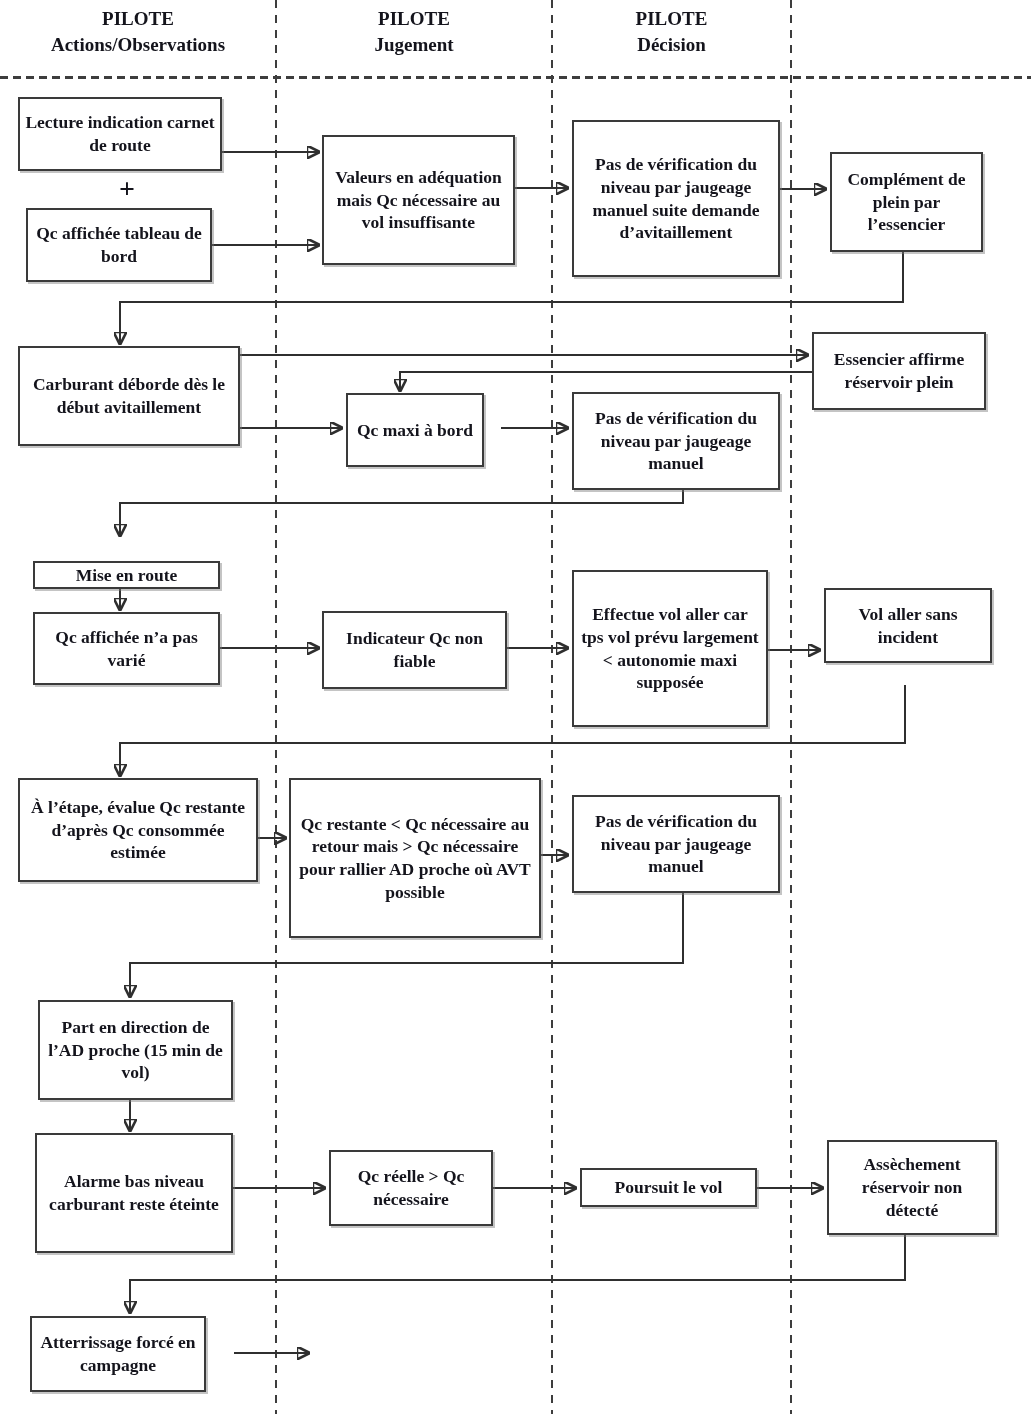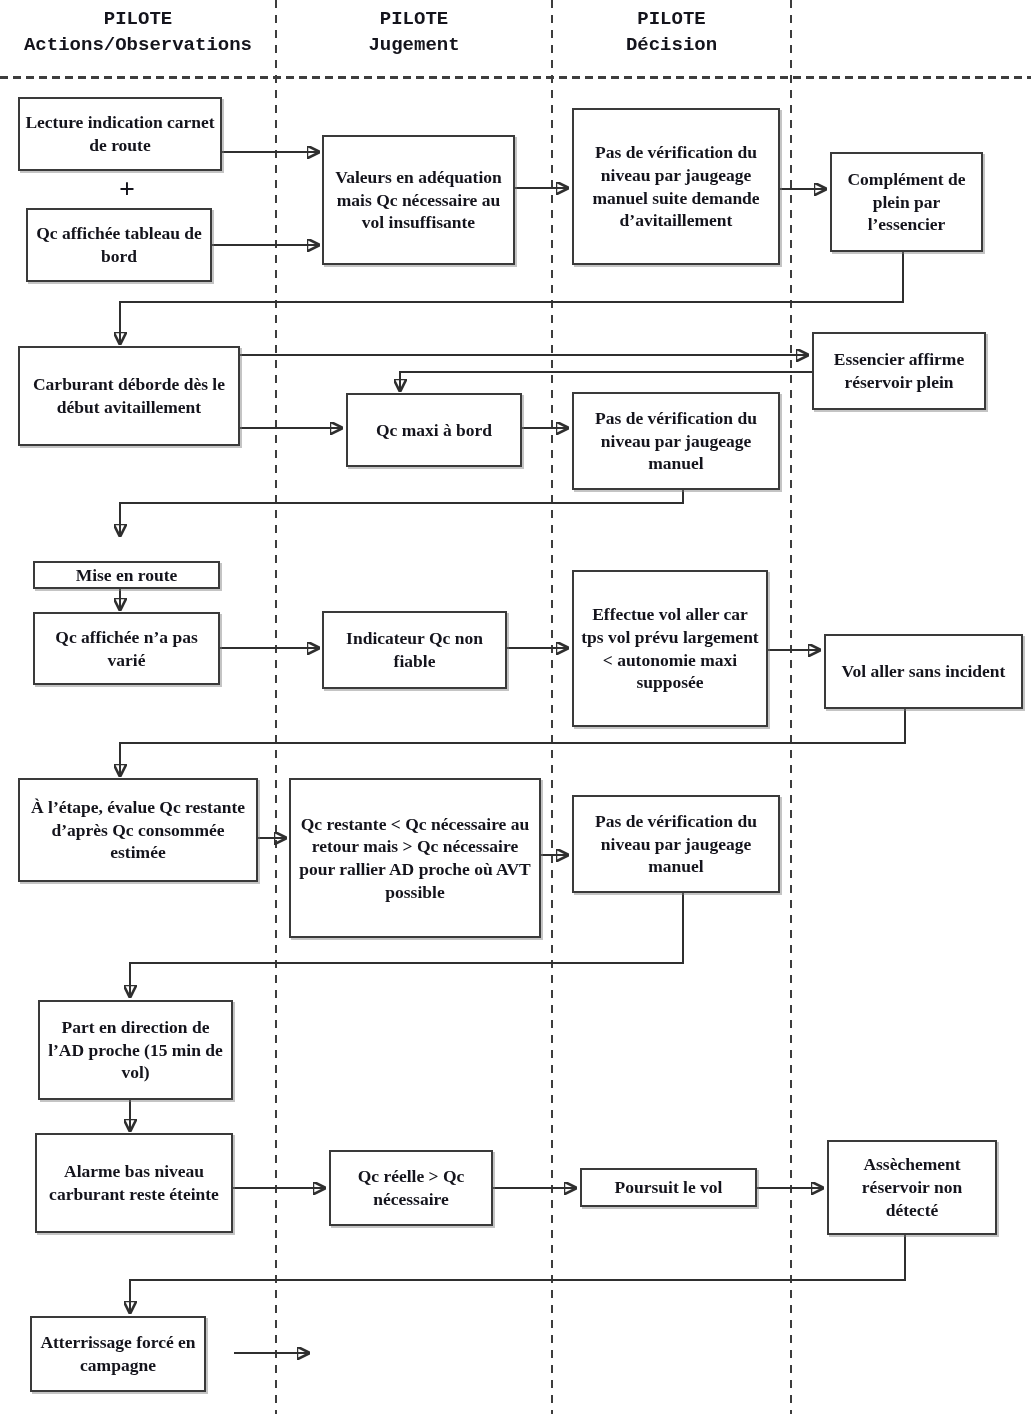--- a/index.html
+++ b/index.html
@@ -12,21 +12,21 @@
     background:repeating-linear-gradient(180deg,#3d3d3d 0 8px,transparent 8px 15px);
   }
   .hline{
     position:absolute;left:0;top:76px;width:1031px;height:3px;
     background:repeating-linear-gradient(90deg,#3d3d3d 0 8px,transparent 8px 13px);
   }
   .hdr{
     position:absolute;top:6px;text-align:center;
     font-size:19px;font-weight:bold;line-height:26px;z-index:2;
   }
-  .hdr span{display:block;font-family:Liberation Mono, monospace;}
+  .hdr span{display:block;}
   .node{
     position:absolute;background:#ffffff;border:2px solid #3a3a3a;
     box-shadow:2px 2px 0 rgba(125,125,125,.45);
     display:flex;align-items:center;justify-content:center;
     text-align:center;font-size:17.5px;font-weight:bold;line-height:1.3;
     padding:2px 5px;box-sizing:border-box;z-index:2;
   }
   .plus{
     position:absolute;left:100px;top:169px;width:54px;height:40px;
     display:flex;align-items:center;justify-content:center;
@@ -94,66 +94,66 @@
 
   <div class="node" style="left:18px;top:97px;width:204px;height:74px">
     <span>Lecture indication carnet de route</span>
   </div>
   <div class="node" style="left:322px;top:135px;width:193px;height:130px">
     <span>Valeurs en adéquation mais Qc nécessaire au vol insuffisante</span>
   </div>
   <div class="node" style="left:26px;top:208px;width:186px;height:74px">
     <span>Qc affichée tableau de bord</span>
   </div>
-  <div class="node" style="left:572px;top:108px;width:208px;height:157px">
+  <div class="node" style="left:572px;top:120px;width:208px;height:157px">
     <span>Pas de vérification du niveau par jaugeage manuel suite demande d’avitaillement</span>
   </div>
   <div class="node" style="left:830px;top:152px;width:153px;height:100px">
     <span>Complément de plein par l’essencier</span>
   </div>
   <div class="node" style="left:18px;top:346px;width:222px;height:100px">
     <span>Carburant déborde dès le début avitaillement</span>
   </div>
-  <div class="node" style="left:346px;top:393px;width:176px;height:74px">
+  <div class="node" style="left:346px;top:393px;width:138px;height:74px">
     <span>Qc maxi à bord</span>
   </div>
   <div class="node" style="left:572px;top:392px;width:208px;height:98px">
     <span>Pas de vérification du niveau par jaugeage manuel</span>
   </div>
   <div class="node" style="left:812px;top:332px;width:174px;height:78px">
     <span>Essencier affirme réservoir plein</span>
   </div>
   <div class="node" style="left:33px;top:561px;width:187px;height:28px">
     <span>Mise en route</span>
   </div>
   <div class="node" style="left:33px;top:612px;width:187px;height:73px">
     <span>Qc affichée n’a pas varié</span>
   </div>
   <div class="node" style="left:322px;top:611px;width:185px;height:78px">
     <span>Indicateur Qc non fiable</span>
   </div>
   <div class="node" style="left:572px;top:570px;width:196px;height:157px">
     <span>Effectue vol aller car tps vol prévu largement &lt; autonomie maxi supposée</span>
   </div>
-  <div class="node" style="left:824px;top:634px;width:199px;height:75px">
+  <div class="node" style="left:824px;top:588px;width:168px;height:75px">
     <span>Vol aller sans incident</span>
   </div>
   <div class="node" style="left:18px;top:778px;width:240px;height:104px">
     <span>À l’étape, évalue Qc restante d’après Qc consommée estimée</span>
   </div>
   <div class="node" style="left:289px;top:778px;width:252px;height:160px">
     <span>Qc restante &lt; Qc nécessaire au retour mais &gt; Qc nécessaire pour rallier AD proche où AVT possible</span>
   </div>
   <div class="node" style="left:572px;top:795px;width:208px;height:98px">
     <span>Pas de vérification du niveau par jaugeage manuel</span>
   </div>
   <div class="node" style="left:38px;top:1000px;width:195px;height:100px">
     <span>Part en direction de l’AD proche (15 min de vol)</span>
   </div>
-  <div class="node" style="left:35px;top:1133px;width:198px;height:100px">
+  <div class="node" style="left:35px;top:1133px;width:198px;height:120px">
     <span>Alarme bas niveau carburant reste éteinte</span>
   </div>
   <div class="node" style="left:329px;top:1150px;width:164px;height:76px">
     <span>Qc réelle &gt; Qc nécessaire</span>
   </div>
   <div class="node" style="left:580px;top:1168px;width:177px;height:39px">
     <span>Poursuit le vol</span>
   </div>
   <div class="node" style="left:827px;top:1140px;width:170px;height:95px">
     <span>Assèchement réservoir non détecté</span>

